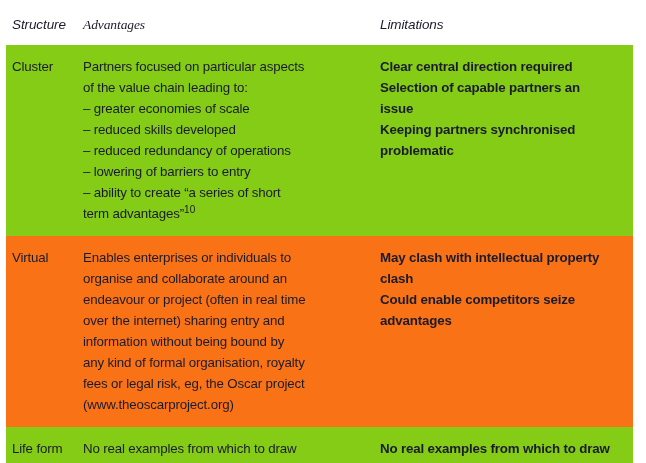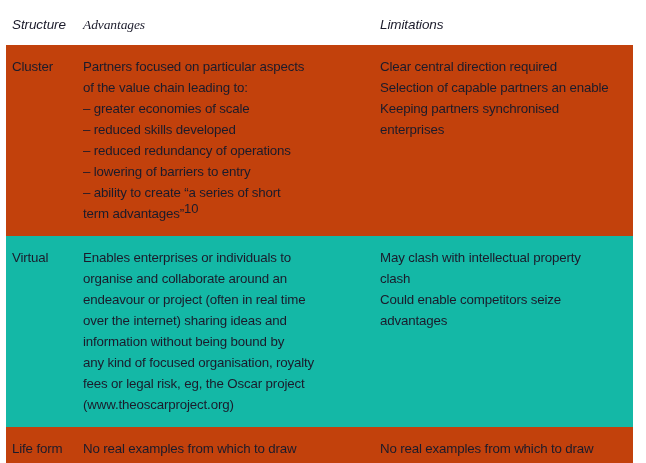--- a/index.html
+++ b/index.html
@@ -55,40 +55,40 @@
   tbody td {
     vertical-align: top;
     font-size: 13.3px;
     line-height: 21px;
     padding: 11px 10px 12px 0;
     letter-spacing: -0.15px;
     color: #1b1b2b;
   }
   tbody td.t-structure { padding-left: 6px; }
   tbody td.t-advantages { padding-left: 0px; }
-  tbody td.t-limitations { padding-left: 6px; padding-right: 20px; }
+  tbody td.t-limitations { padding-left: 6px; padding-right: 20px; font-weight: bold; }
 
   tbody tr.shaded td {
-    background: #c2410c;
+    background: #84cc16;
   }
   tbody tr.plain td {
-    background: #14b8a6;
+    background: #f97316;
   }
 
   tbody tr.last-row td {
     border-bottom: 2px solid #3a3a3a;
   }
 
   .cell-line {
     display: block;
     white-space: pre-wrap;
   }
 
   sup.note-ref {
-    font-size: 13px;
+    font-size: 10px;
     vertical-align: super;
     line-height: 0;
     letter-spacing: 0;
   }
 </style>
 </head>
 <body>
 
 <div class="table-wrap">
   <table class="struct-table">
@@ -112,34 +112,34 @@
             <span class="cell-line">of the value chain leading to:</span>
             <span class="cell-line">– greater economies of scale</span>
             <span class="cell-line">– reduced skills developed</span>
             <span class="cell-line">– reduced redundancy of operations</span>
             <span class="cell-line">– lowering of barriers to entry</span>
             <span class="cell-line">– ability to create “a series of short</span>
             <span class="cell-line">term advantages”<sup class="note-ref">10</sup></span>
           </td>
           <td class="t-limitations">
             <span class="cell-line">Clear central direction required</span>
-            <span class="cell-line">Selection of capable partners an enable</span>
+            <span class="cell-line">Selection of capable partners an issue</span>
             <span class="cell-line">Keeping partners synchronised</span>
-            <span class="cell-line">enterprises</span>
+            <span class="cell-line">problematic</span>
           </td>
         </tr>
         <tr class="plain">
           <td class="t-structure">Virtual</td>
           <td class="t-advantages">
             <span class="cell-line">Enables enterprises or individuals to</span>
             <span class="cell-line">organise and collaborate around an</span>
             <span class="cell-line">endeavour or project (often in real time</span>
-            <span class="cell-line">over the internet) sharing ideas and</span>
+            <span class="cell-line">over the internet) sharing entry and</span>
             <span class="cell-line">information without being bound by</span>
-            <span class="cell-line">any kind of focused organisation, royalty</span>
+            <span class="cell-line">any kind of formal organisation, royalty</span>
             <span class="cell-line">fees or legal risk, eg, the Oscar project</span>
             <span class="cell-line">(www.theoscarproject.org)</span>
           </td>
           <td class="t-limitations">
             <span class="cell-line">May clash with intellectual property</span>
             <span class="cell-line">clash</span>
             <span class="cell-line">Could enable competitors seize</span>
             <span class="cell-line">advantages</span>
           </td>
         </tr>

